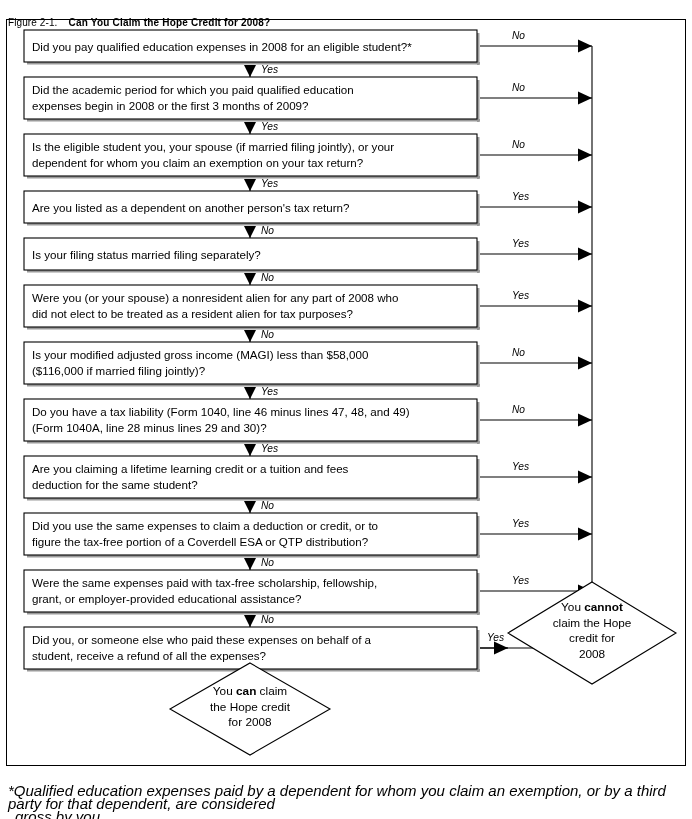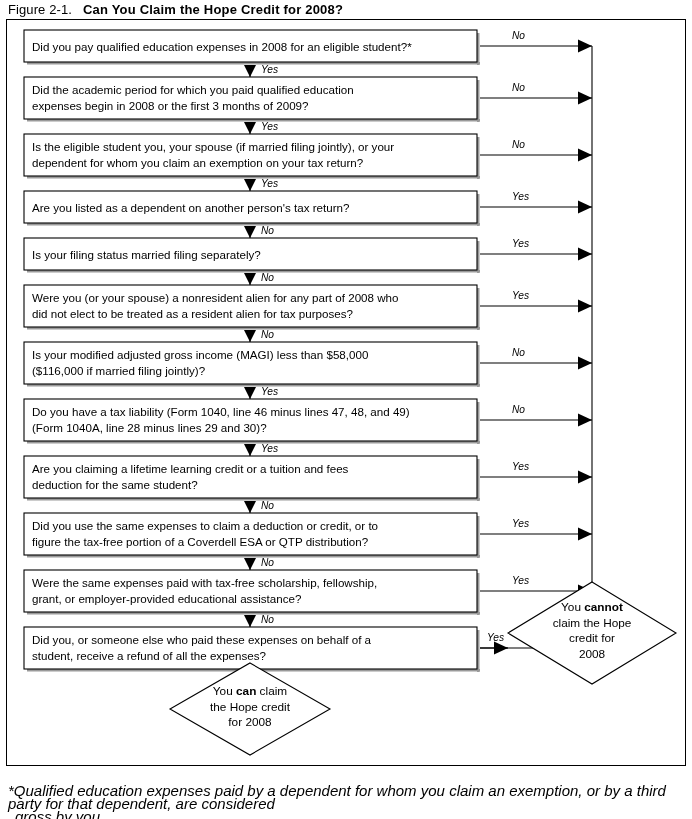--- a/index.html
+++ b/index.html
@@ -16,22 +16,22 @@
     position: relative;
   }
   #root {
     position: relative;
     width: 692px;
     height: 819px;
   }
   .title-bar {
     position: absolute;
     left: 8px;
-    top: 2px;
-    font-size: 13px;
+    top: 17px;
+    font-size: 10px;
     white-space: nowrap;
   }
   .title-fig {
     font-weight: normal;
     letter-spacing: 0.1px;
   }
   .title-main {
     font-weight: bold;
     margin-left: 11px;
     letter-spacing: 0.2px;

